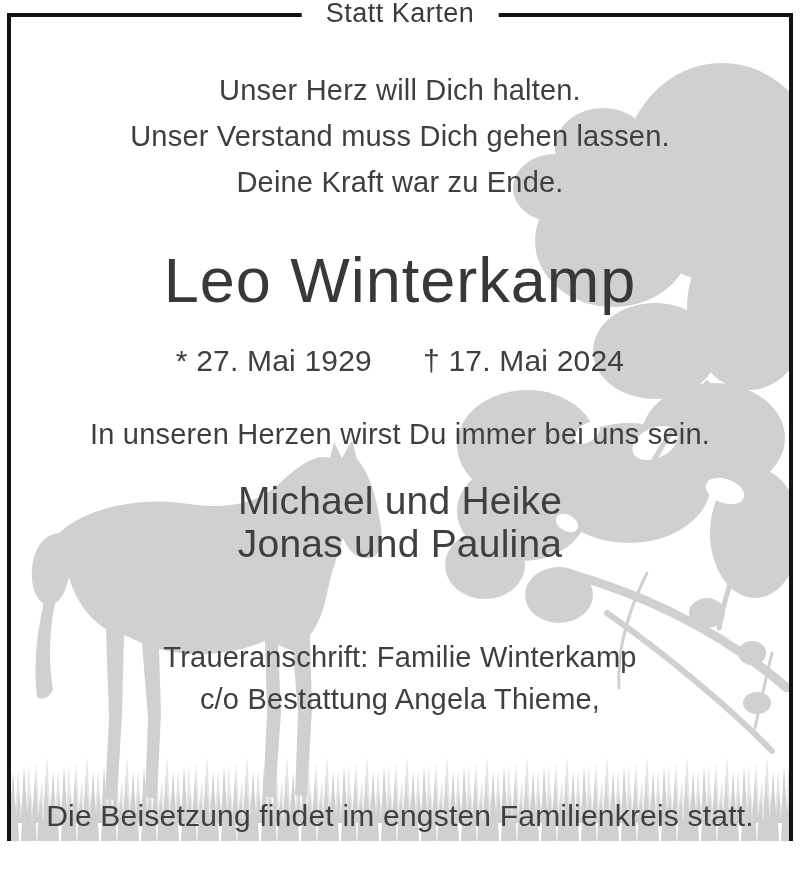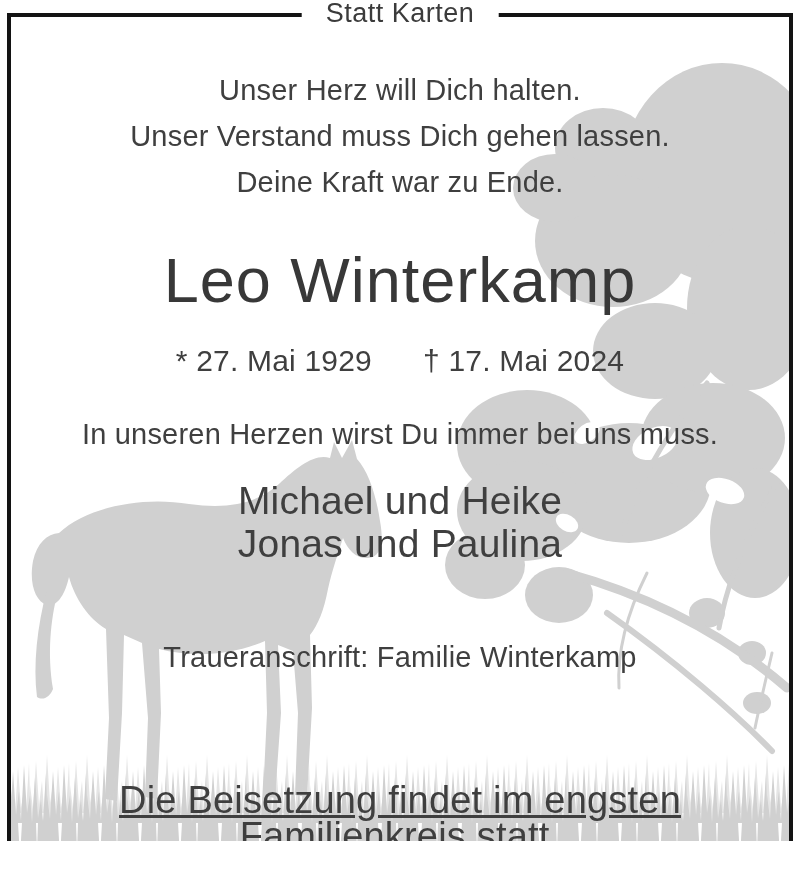--- a/index.html
+++ b/index.html
@@ -20,21 +20,21 @@
   }
   .tblock{position:absolute;left:7px;width:786px;text-align:center;z-index:3;letter-spacing:.2px;}
   .verse{top:67px;font-size:29px;line-height:46px;}
   .name{top:243px;font-size:63px;line-height:74px;letter-spacing:1px;color:#383838;}
   .dates{top:343px;font-size:30px;line-height:36px;}
   .dates .bdate{margin-right:21px;}
   .dates .ddate{margin-left:30px;text-align:right;}
   .remember{top:416px;font-size:29px;line-height:36px;}
   .mourners{top:479px;font-size:39px;line-height:43px;}
   .address{top:636px;font-size:29px;line-height:42px;}
-  .funeral{top:782px;font-size:38px;line-height:36px;text-decoration:underline;}
+  .funeral{top:798px;font-size:30px;line-height:36px;}
 </style>
 </head>
 <body>
 
 <div class="stage">
 
   <svg class="bg" viewBox="0 0 786 860" aria-hidden="true">
     <defs>
       <pattern id="grass" x="0" y="752" width="40" height="108" patternUnits="userSpaceOnUse">
         <path d="M0,108 L0,30 L3,54 L6,6 L9,50 L12,26 L14,56 L17,0 L20,48 L23,30 L25,58 L28,12 L31,53 L34,34 L36,56 L39,8 L40,40 L40,108 Z" fill="#d0d0d0"></path>
@@ -121,26 +121,27 @@
     <div>Unser Verstand muss Dich gehen lassen.</div>
     <div>Deine Kraft war zu Ende.</div>
   </div>
 
   <div class="tblock name">Leo Winterkamp</div>
 
   <div class="tblock dates">
     <span class="bdate">* 27. Mai 1929</span><span class="ddate">† 17. Mai 2024</span>
   </div>
 
-  <div class="tblock remember">In unseren Herzen wirst Du immer bei uns muss.</div>
+  <div class="tblock remember">In unseren Herzen wirst Du immer bei uns sein.</div>
 
   <div class="tblock mourners">
     <div>Michael und Heike</div>
     <div>Jonas und Paulina</div>
   </div>
 
   <div class="tblock address">
     <div>Traueranschrift: Familie Winterkamp</div>
+    <div>c/o Bestattung Angela Thieme,</div>
   </div>
 
   <div class="tblock funeral">Die Beisetzung findet im engsten Familienkreis statt.</div>
 
 </div>
 
 </body></html>

